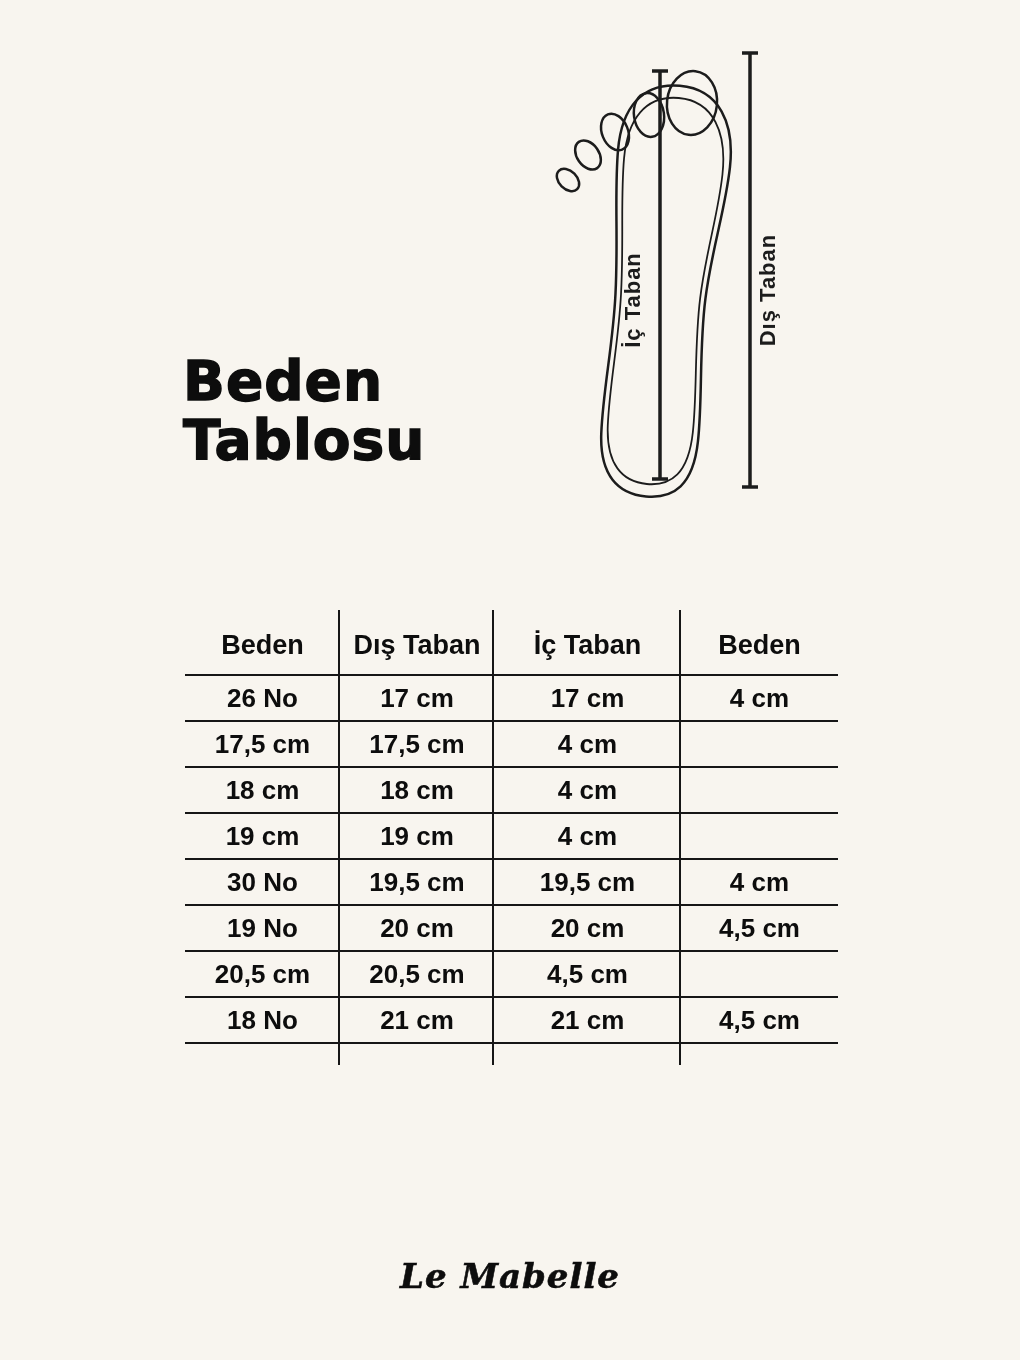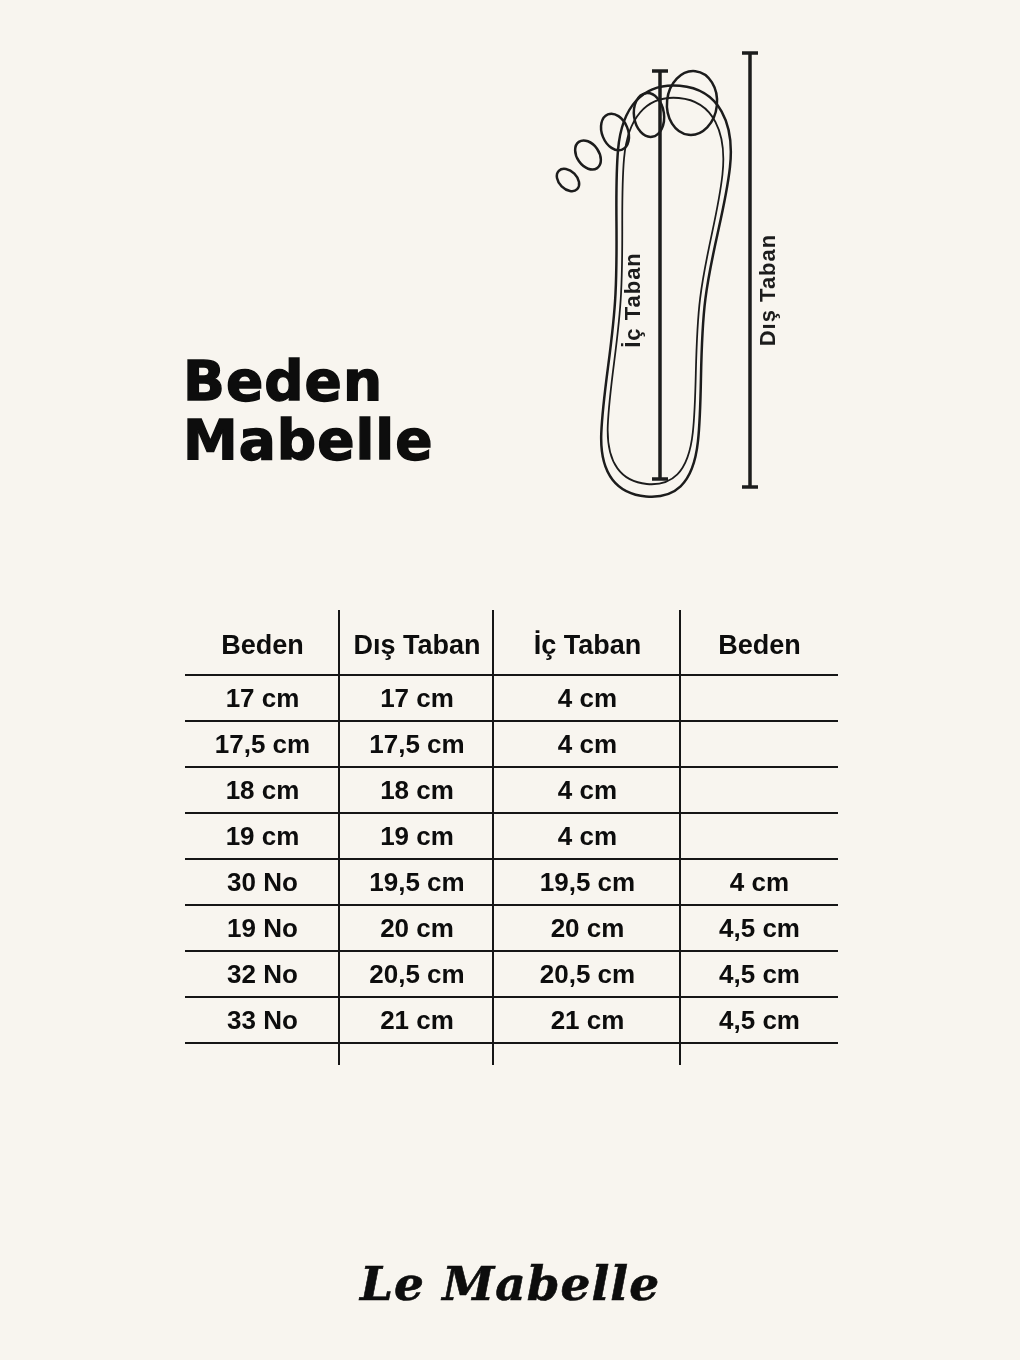--- a/index.html
+++ b/index.html
@@ -39,33 +39,33 @@
   .t-row.header .t-cell{height:58px;font-size:27px;}
   .vline{position:absolute;top:-6px;width:2px;height:455px;background:#161616;}
   .vline.v1{left:153px;}
   .vline.v2{left:307px;}
   .vline.v3{left:494px;}
   
   .brand{
     position:absolute;left:0;top:1256px;width:1020px;
     text-align:center;
     font-family:"DejaVu Serif","Liberation Serif",serif;
-    font-style:italic;font-weight:bold;font-size:47px;
+    font-style:italic;font-weight:bold;font-size:34px;
     -webkit-text-stroke:0.6px #0d0d0d;
     letter-spacing:1px;
   }
 </style>
 </head>
 <body>
 
 <div class="canvas">
 
   <div class="title">
     <div>Beden</div>
-    <div>Mabelle</div>
+    <div>Tablosu</div>
   </div>
 
   <svg class="foot" width="300" height="480" viewBox="0 0 300 480">
 
     <g transform="translate(122,255) rotate(5)" fill="none" stroke="#1c1c1c">
       <path stroke-width="2.5" d="M 0,-205 C 40,-205 58,-172 57,-128 C 56,-85 46,-45 44,5 C 42,55 50,105 49,148 C 48,192 30,207 2,207 C -26,207 -46,190 -48,148 C -50,104 -44,58 -46,8 C -48,-48 -56,-92 -56,-136 C -56,-178 -38,-205 0,-205 Z"></path>
       <path stroke-width="2" transform="scale(0.88,0.94)" d="M 0,-205 C 40,-205 58,-172 57,-128 C 56,-85 46,-45 44,5 C 42,55 50,105 49,148 C 48,192 30,207 2,207 C -26,207 -46,190 -48,148 C -50,104 -44,58 -46,8 C -48,-48 -56,-92 -56,-136 C -56,-178 -38,-205 0,-205 Z"></path>
     </g>
 
     <g fill="none" stroke="#1c1c1c" stroke-width="2.5">
@@ -92,20 +92,21 @@
   </svg>
 
   <div class="size-table">
     <div class="t-row header">
       <div class="t-cell">Beden</div>
       <div class="t-cell">Dış Taban</div>
       <div class="t-cell">İç Taban</div>
       <div class="t-cell">Beden</div>
     </div>
     <div class="t-row">
+      <div class="t-cell">26 No</div>
       <div class="t-cell">17 cm</div>
       <div class="t-cell">17 cm</div>
       <div class="t-cell">4 cm</div>
     </div>
     <div class="t-row">
       <div class="t-cell">17,5 cm</div>
       <div class="t-cell">17,5 cm</div>
       <div class="t-cell">4 cm</div>
     </div>
     <div class="t-row">
@@ -124,27 +125,26 @@
       <div class="t-cell">19,5 cm</div>
       <div class="t-cell">4 cm</div>
     </div>
     <div class="t-row">
       <div class="t-cell">19 No</div>
       <div class="t-cell">20 cm</div>
       <div class="t-cell">20 cm</div>
       <div class="t-cell">4,5 cm</div>
     </div>
     <div class="t-row">
-      <div class="t-cell">32 No</div>
       <div class="t-cell">20,5 cm</div>
       <div class="t-cell">20,5 cm</div>
       <div class="t-cell">4,5 cm</div>
     </div>
     <div class="t-row">
-      <div class="t-cell">33 No</div>
+      <div class="t-cell">18 No</div>
       <div class="t-cell">21 cm</div>
       <div class="t-cell">21 cm</div>
       <div class="t-cell">4,5 cm</div>
     </div>
 
     <div class="vline v1"></div>
     <div class="vline v2"></div>
     <div class="vline v3"></div>
   </div>
 

